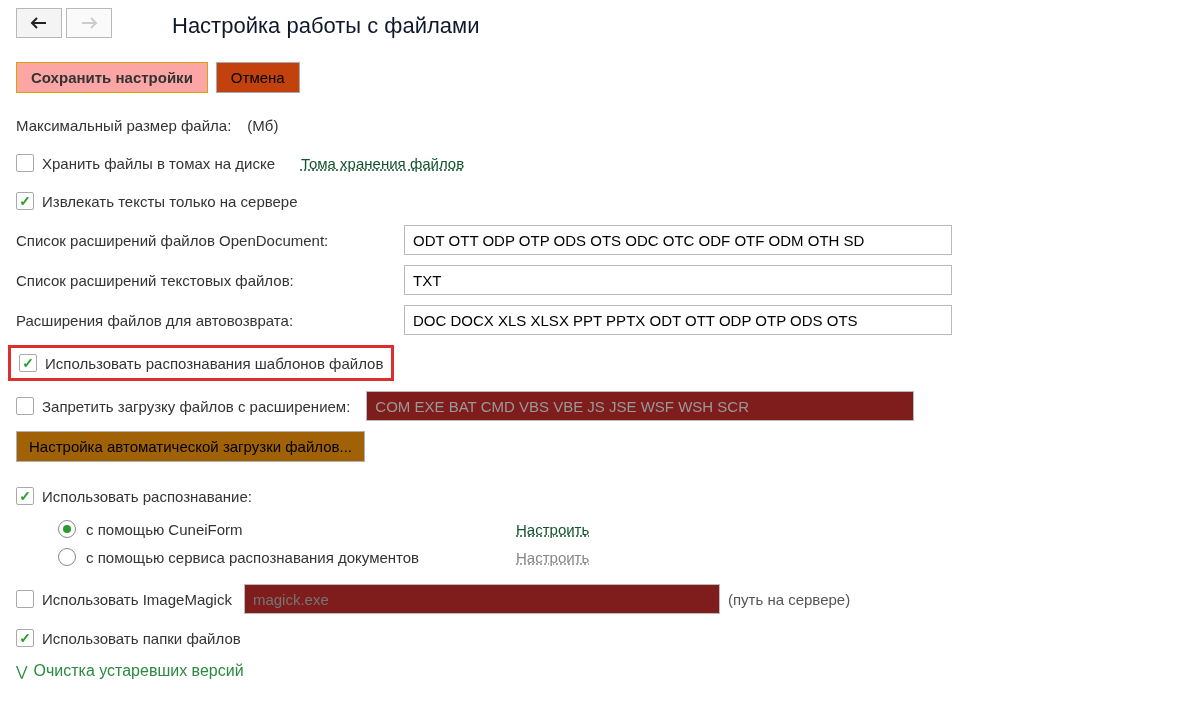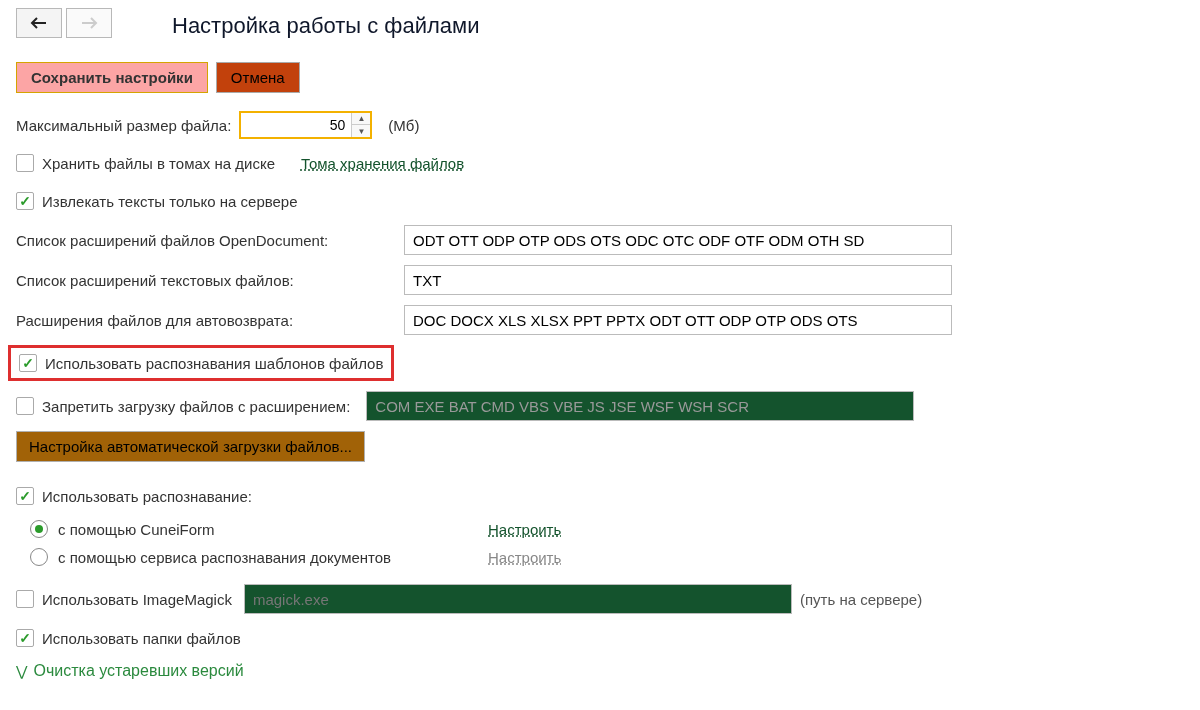--- a/index.html
+++ b/index.html
@@ -128,21 +128,21 @@
   .text-input {
     border: 1px solid #bbb;
     height: 30px;
     padding: 0 8px;
     font-size: 15px;
     font-family: inherit;
     width: 548px;
   }
   .text-input.disabled {
     color:#999;
-    background:#14532d;
+    background:#7f1d1d;
   }
   .highlight-red {
     border: 3px solid #de2f2f;
     padding: 6px 8px;
     margin-left: -8px;
     display:inline-flex;
     align-items:center;
     gap:8px;
   }
   .secondary-btn {
@@ -150,21 +150,21 @@
     border: 1px solid #b0b0b0;
     background:#a16207;
     font-size:15px;
     font-family:inherit;
     cursor:pointer;
   }
   .radio-row {
     display:flex;
     align-items:center;
     gap:10px;
-    margin-left: 14px;
+    margin-left: 42px;
     margin-bottom:10px;
   }
   .radio {
     width:18px;height:18px;border:1px solid #888;border-radius:50%;
     display:flex;align-items:center;justify-content:center;background:#fff;
     flex-shrink:0;
   }
   .radio.checked::after{
     content:"";width:8px;height:8px;border-radius:50%;background:#2b9b2b;
   }
@@ -195,27 +195,20 @@
   <div class="page-title">Настройка работы с файлами</div>
 </div>
 
 <div class="btn-row">
   <button class="btn primary">Сохранить настройки</button>
   <button class="btn">Отмена</button>
 </div>
 
 <div class="form-row">
   <label class="fld">Максимальный размер файла:</label>
-  <div class="num-input-wrap">
-    <input class="num-input" value="50" style="">
-    <div class="spinner">
-      <div class="sp">▲</div>
-      <div class="sp">▼</div>
-    </div>
-  </div>
   <span class="unit">(Мб)</span>
 </div>
 
 <div class="form-row">
   <span class="checkbox"></span>
   <span>Хранить файлы в томах на диске</span>
   <span style="width:10px"></span>
   <span class="link">Тома хранения файлов</span>
 </div>
 
@@ -273,21 +266,21 @@
   <span class="radio"></span>
   <span class="radio-label">с помощью сервиса распознавания документов</span>
   <span class="link disabled">Настроить</span>
 </div>
 
 <div style="height:8px"></div>
 
 <div class="form-row">
   <span class="checkbox"></span>
   <span style="margin-right:4px;">Использовать ImageMagick</span>
-  <input class="text-input disabled" style="width: 548px;" placeholder="magick.exe">
+  <input class="text-input disabled" style="width: 476px;" placeholder="magick.exe">
   <span class="mute">(путь на сервере)</span>
 </div>
 
 <div class="form-row">
   <span class="checkbox checked"></span>
   <span>Использовать папки файлов</span>
 </div>
 
 <div class="collapsible">
   <span class="chev">⋁</span>

